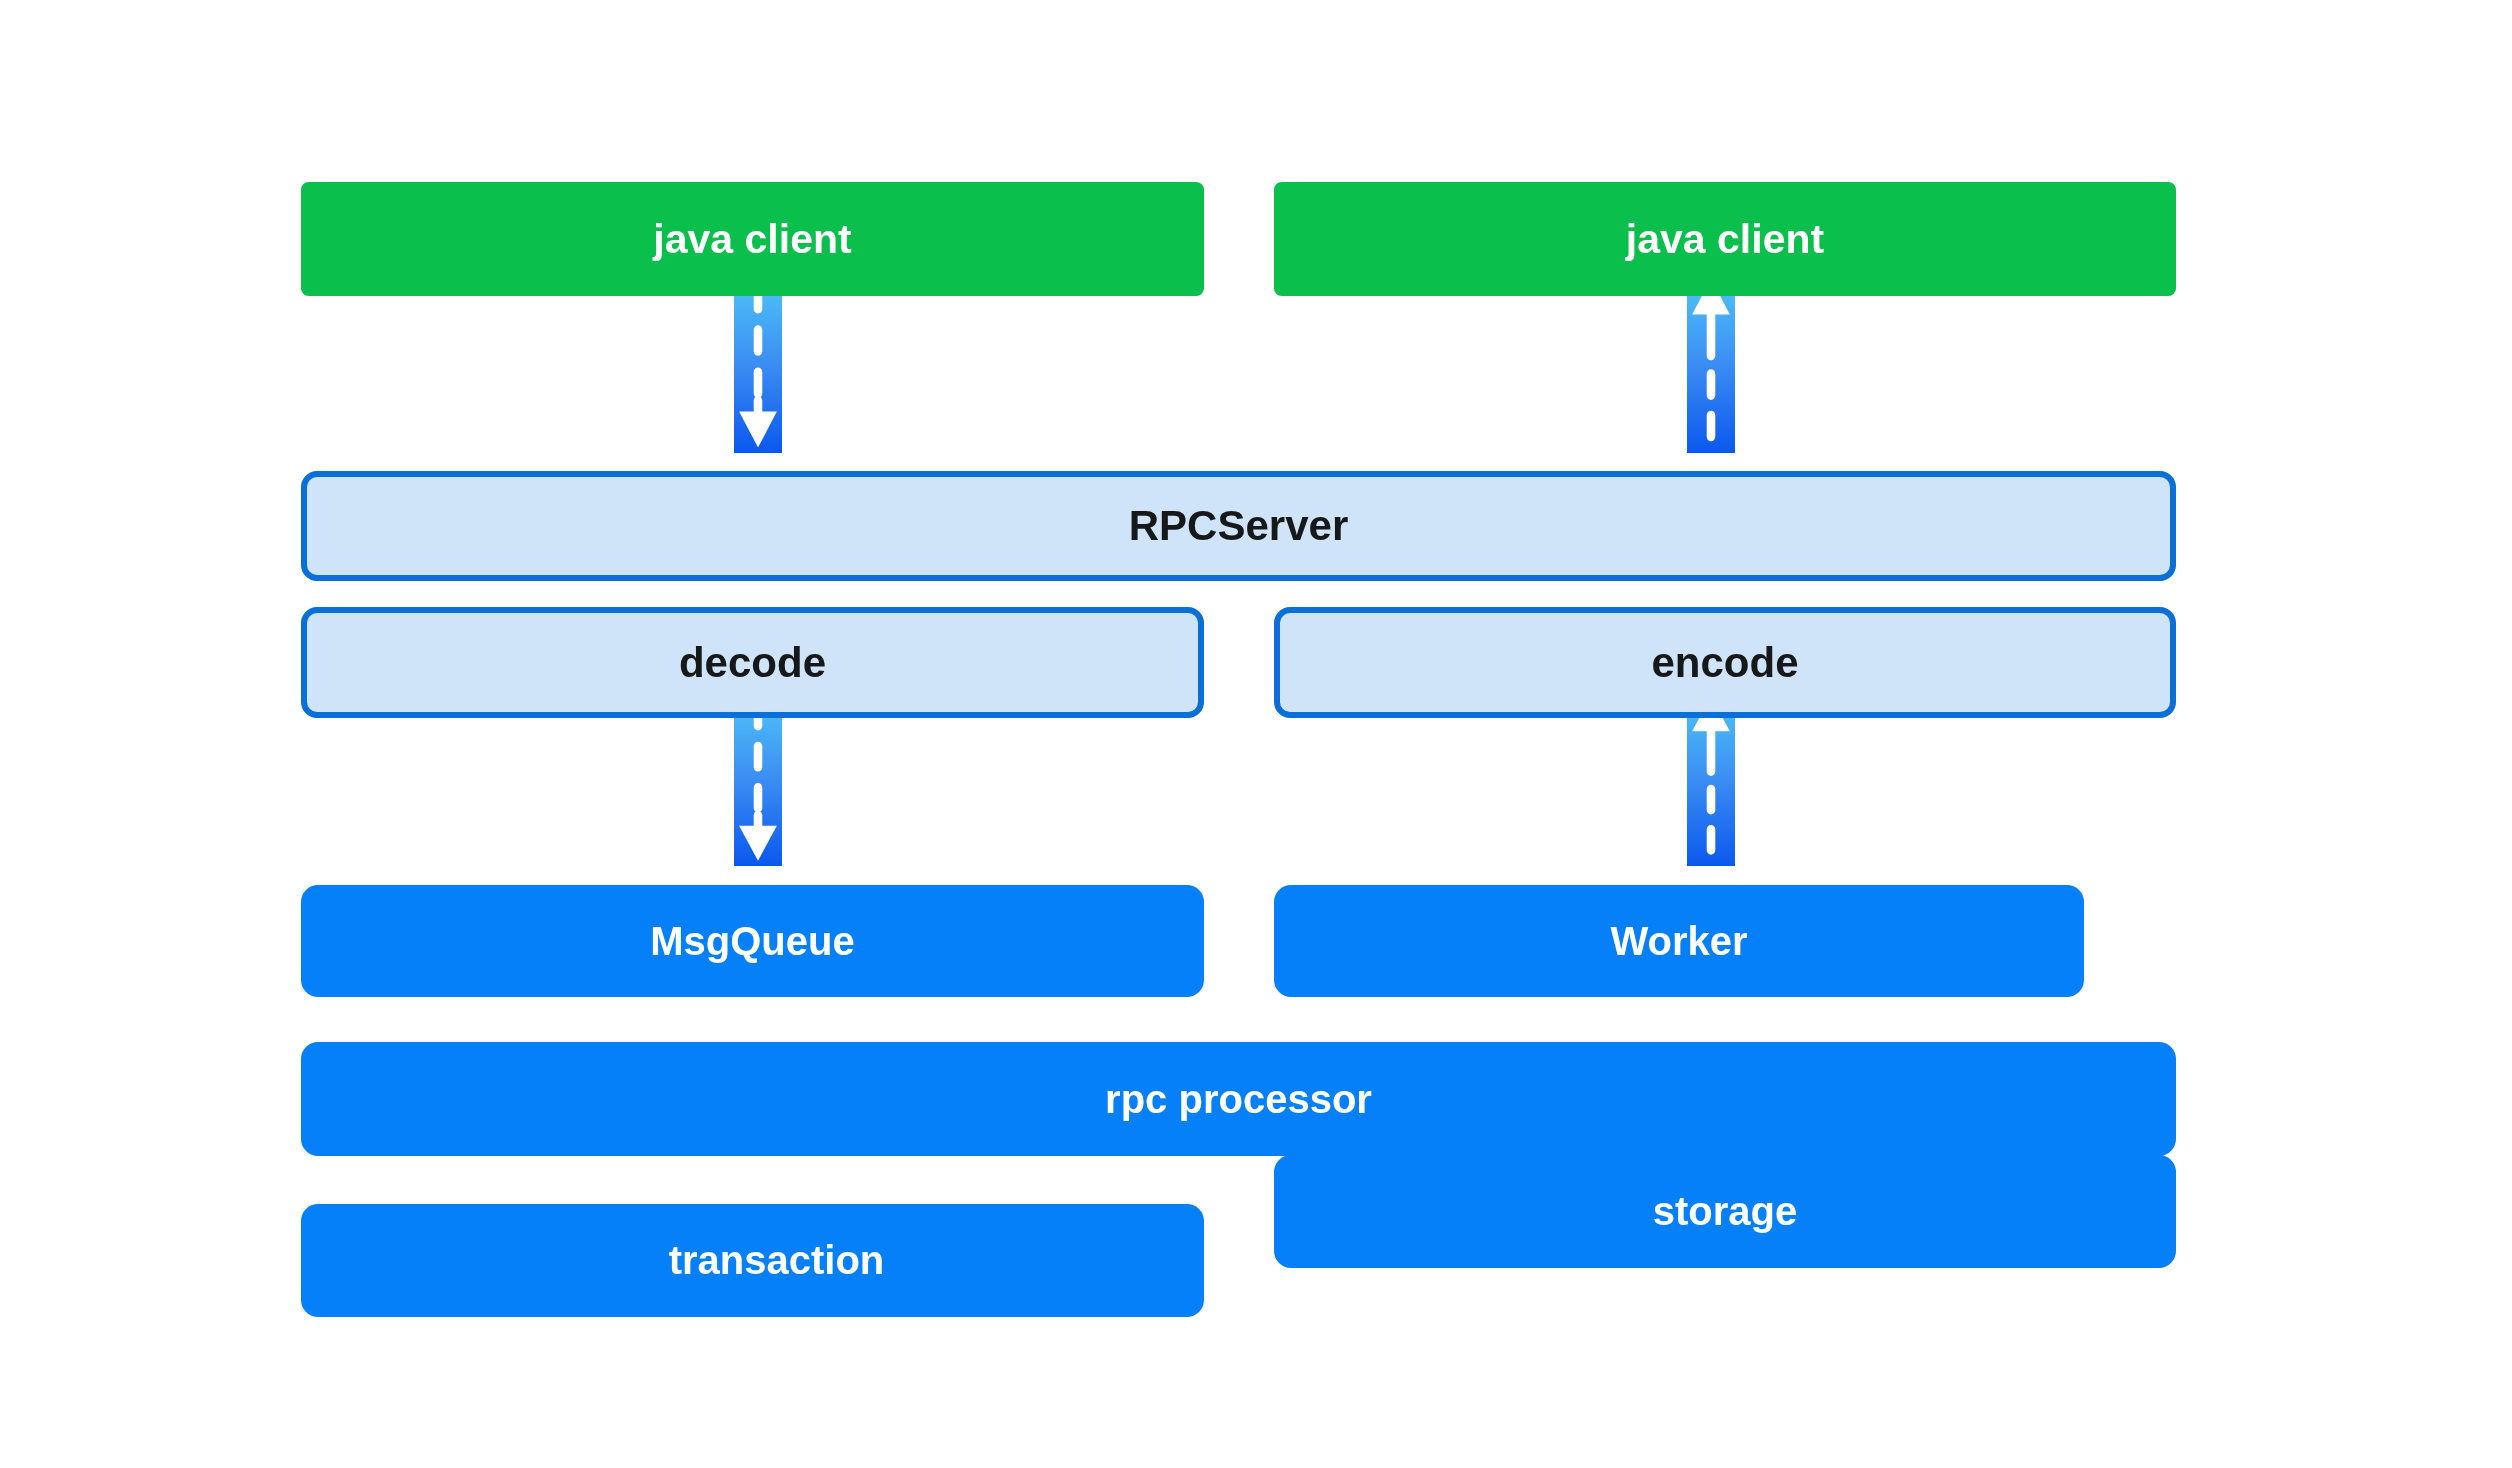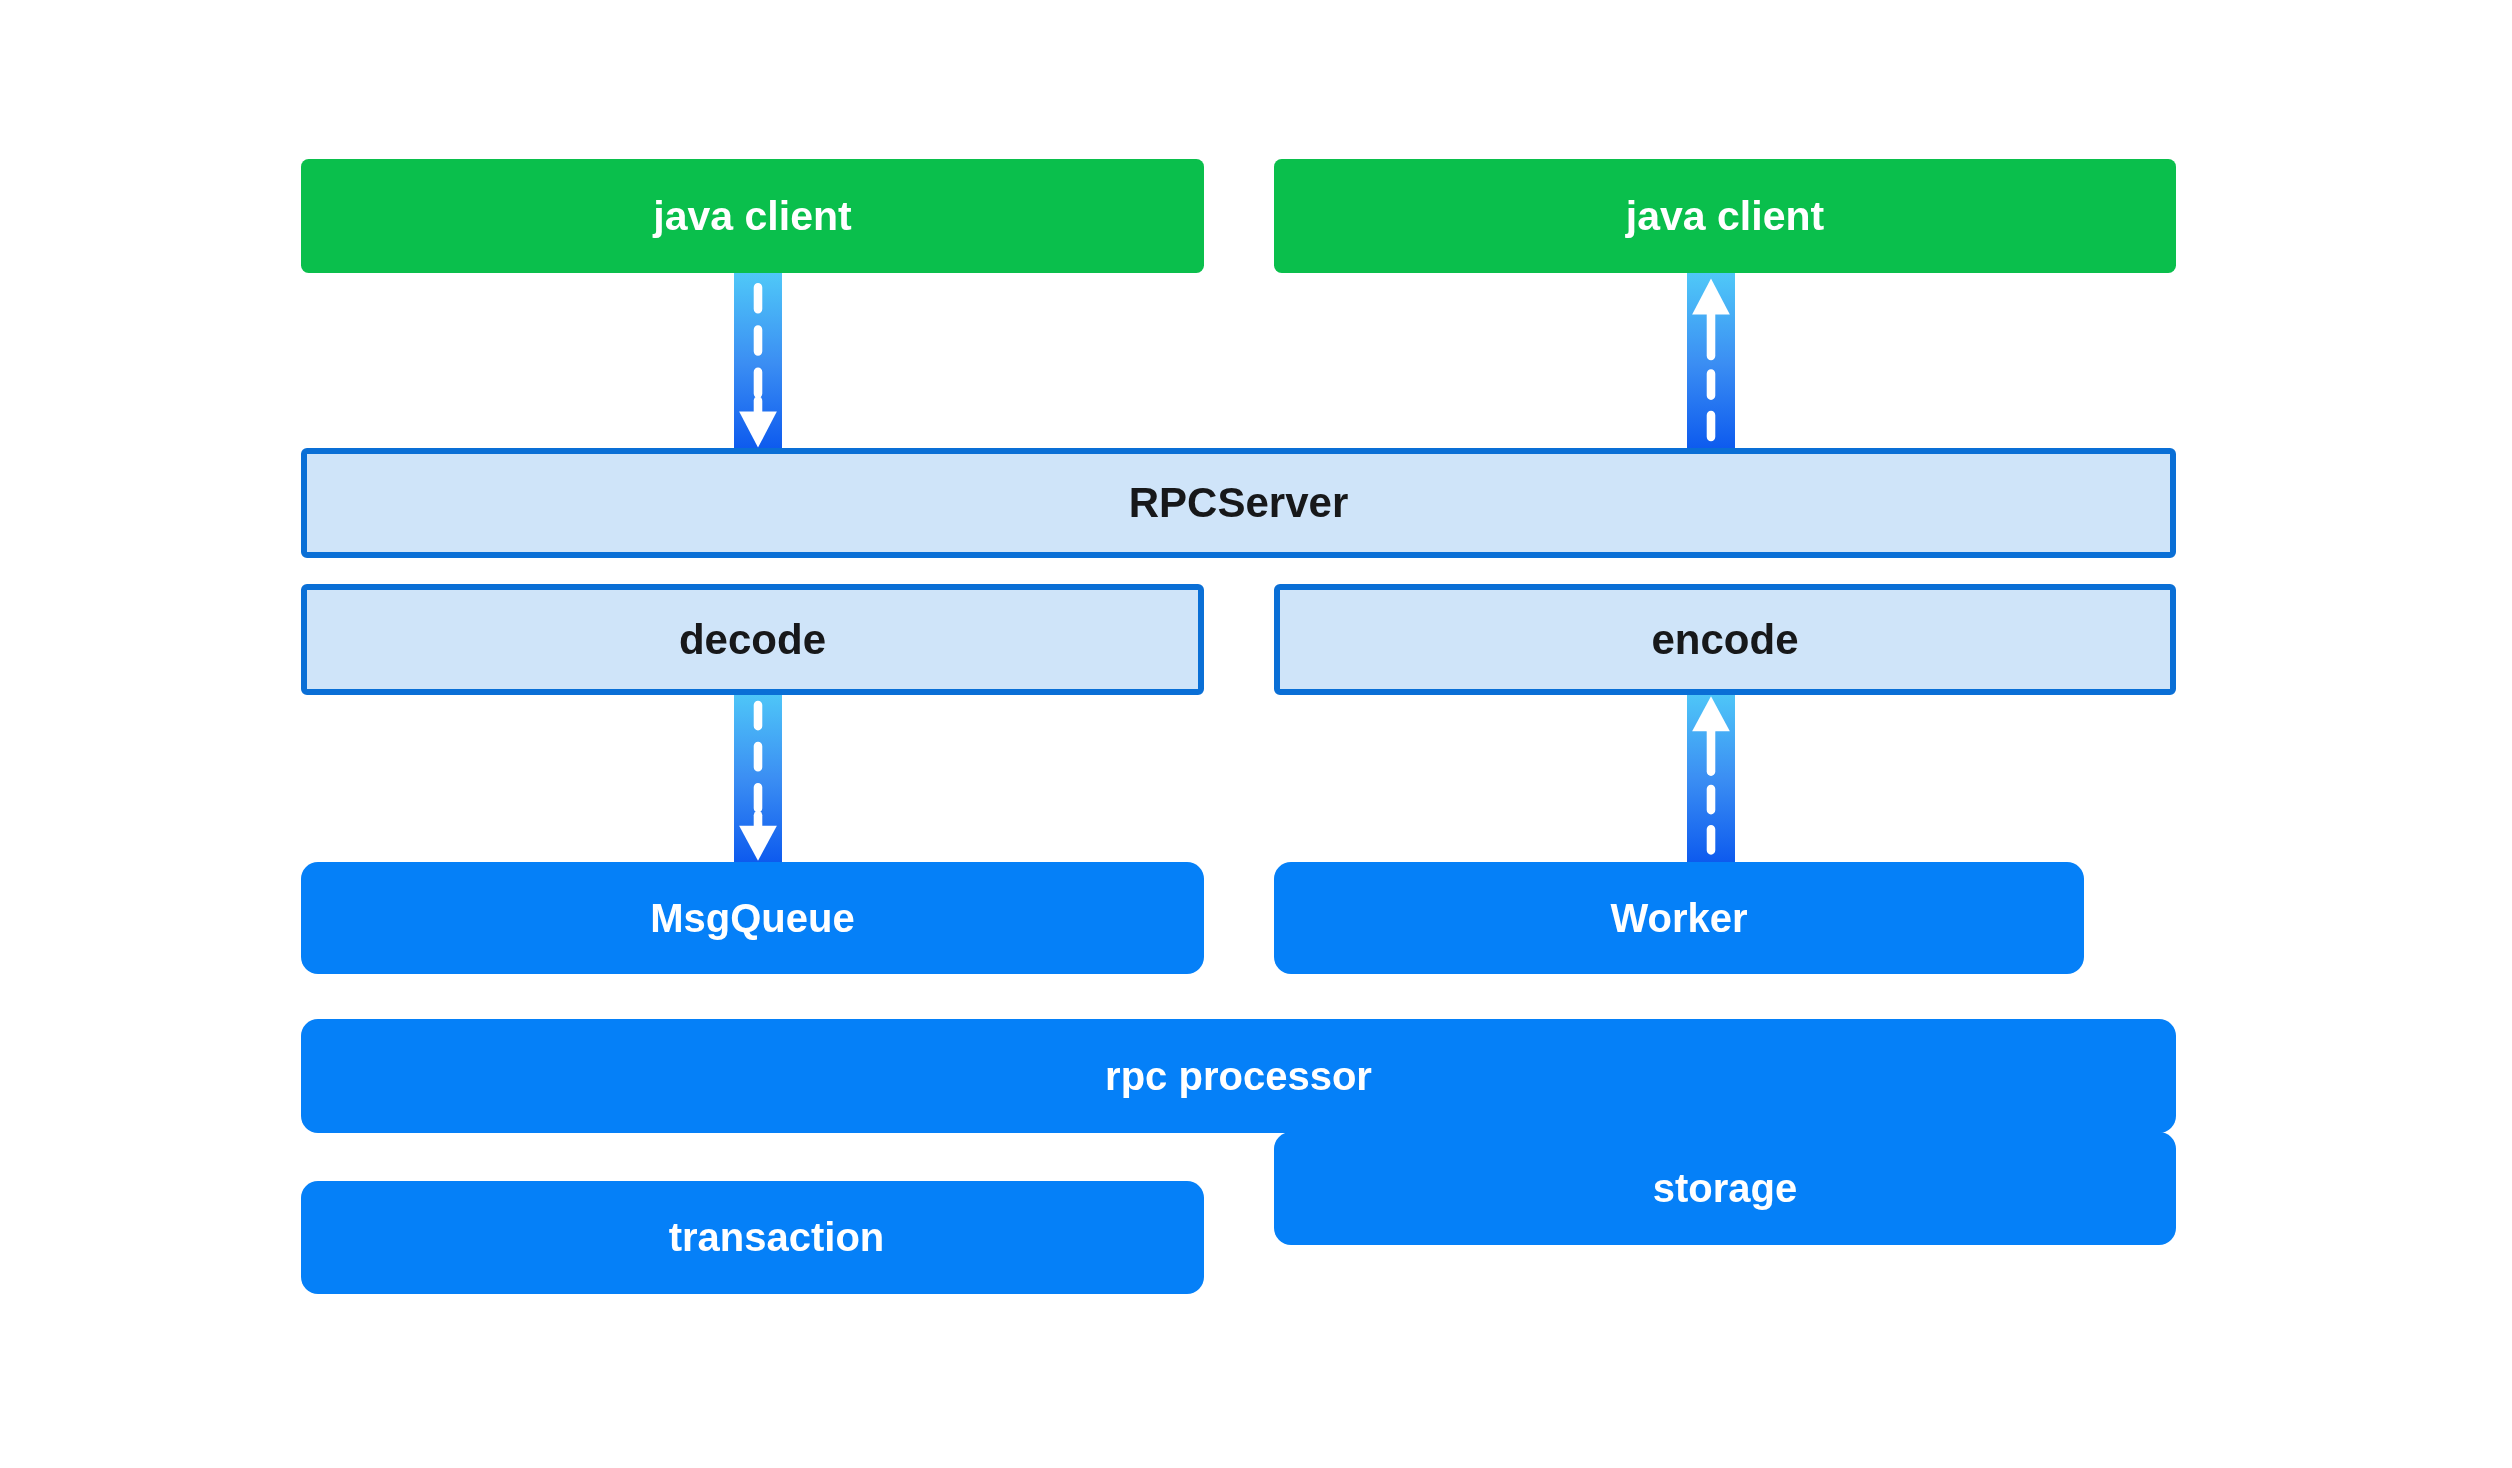--- a/index.html
+++ b/index.html
@@ -16,32 +16,33 @@
   *{margin:0;padding:0;box-sizing:border-box;}
   html,body{width:2512px;height:1468px;background:var(--canvas-bg);}
   body{font-family:"Liberation Sans", sans-serif;}
   .canvas{position:relative;width:2512px;height:1468px;background:var(--canvas-bg);overflow:hidden;}
 
   .node{
     position:absolute;
     display:flex;align-items:center;justify-content:center;
     font-weight:700;
     z-index:2;
+    margin-top:23px;
   }
   .green-box{
     background:var(--client-green);
     color:var(--light-text);
     border-radius:7.7px;
     font-size:41px;
   }
   .panel-box{
     background:var(--panel-fill);
     border:6.9px solid var(--panel-border);
     color:var(--dark-text);
-    border-radius:6px;
+    border-radius:16px;
     font-size:42px;
   }
   .blue-box{
     background:var(--solid-blue);
     color:var(--light-text);
     border-radius:17px;
     font-size:40px;
   }
 
   .flow-arrow{

